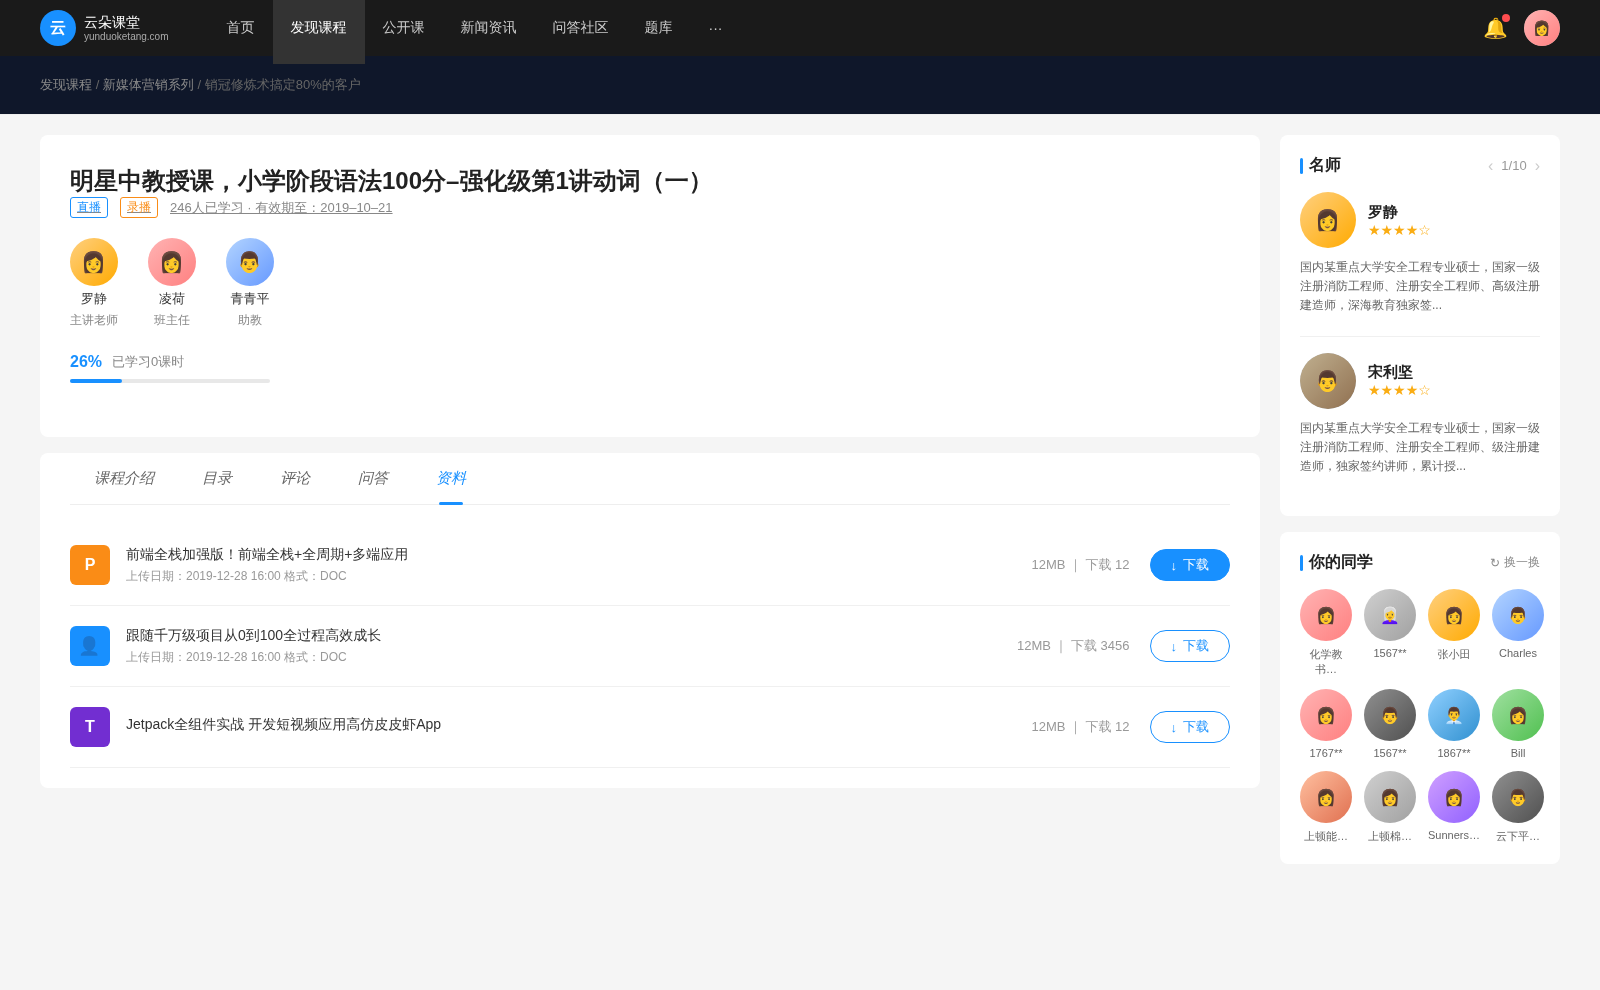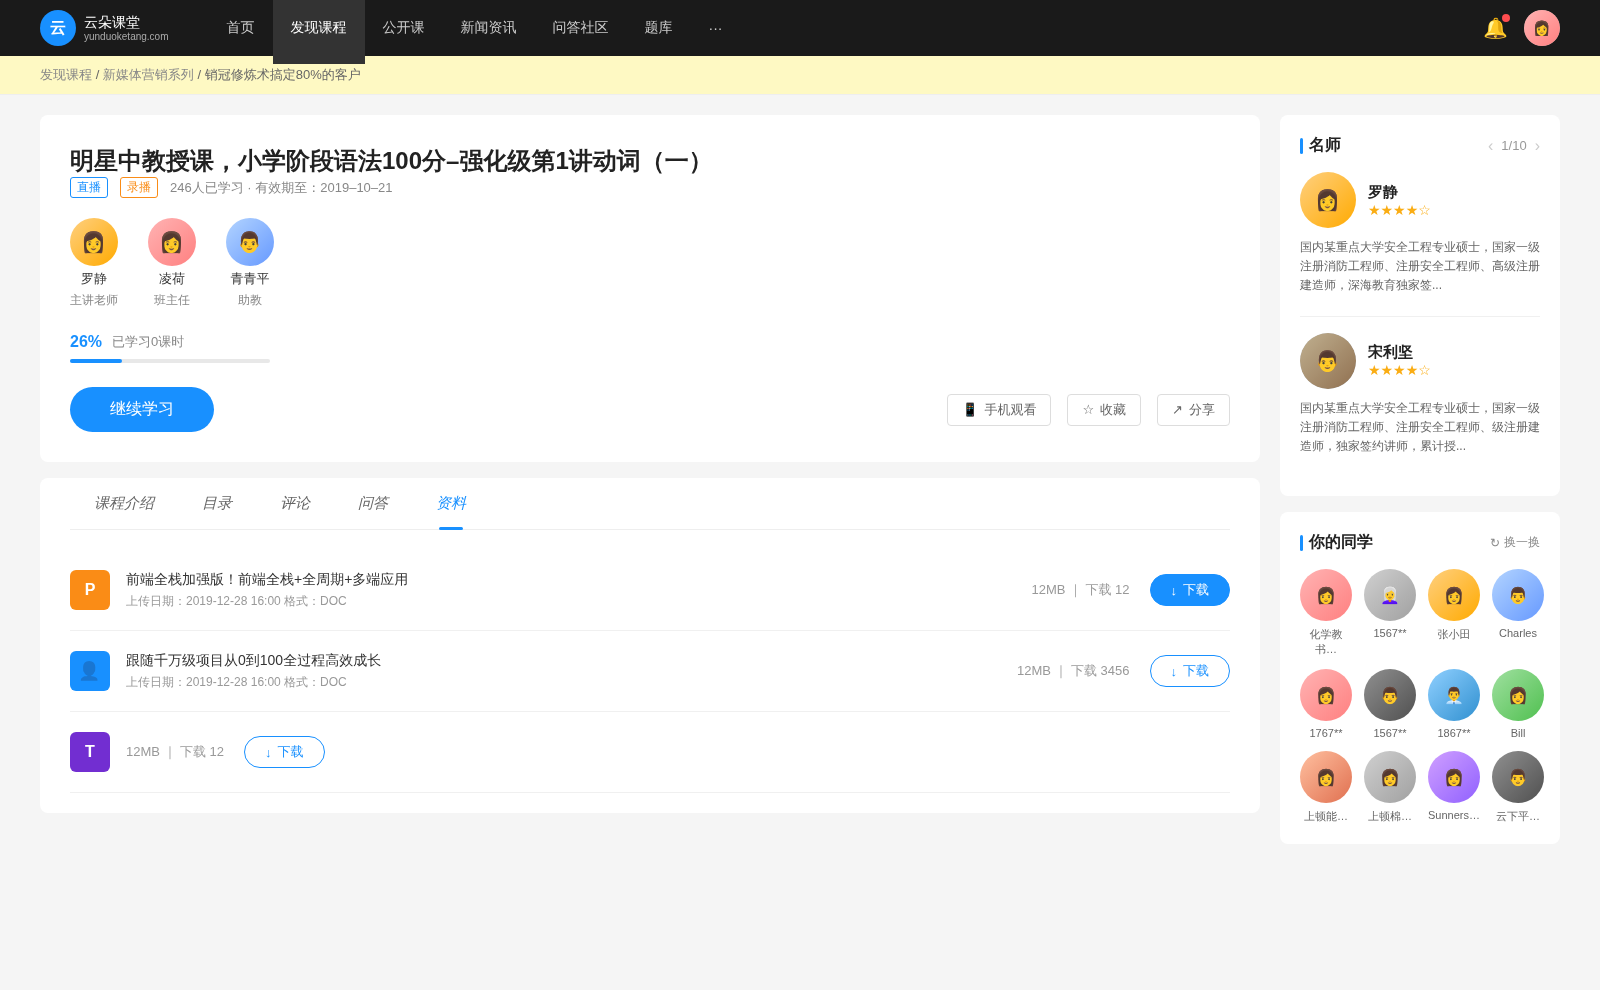--- a/index.html
+++ b/index.html
@@ -13,34 +13,34 @@
     .nav-logo-sub { color: #aaa; font-size: 10px; }
     .nav-items { display: flex; align-items: center; gap: 0; flex: 1; }
     .nav-item { color: #ccc; padding: 0 18px; height: 72px; display: flex; align-items: center; cursor: pointer; font-size: 14px; }
     .nav-item.active { background: #333; color: white; }
     .nav-right { display: flex; align-items: center; gap: 16px; margin-left: auto; }
     .nav-bell { color: #ccc; font-size: 20px; position: relative; cursor: pointer; }
     .nav-bell-dot { position: absolute; top: -2px; right: -2px; width: 8px; height: 8px; background: #ff4d4f; border-radius: 50%; }
     .nav-avatar { width: 36px; height: 36px; border-radius: 50%; background: #c0a0a0; overflow: hidden; display: flex; align-items: center; justify-content: center; cursor: pointer; }
 
     
-    .breadcrumb { background: #fef9c3; border-bottom: 1px solid #eee; padding: 10px 40px; font-size: 13px; color: #888; }
+    .breadcrumb { background: #0f172a; border-bottom: 1px solid #eee; padding: 20px 40px; font-size: 13px; color: #888; }
     .breadcrumb a { color: #888; text-decoration: none; }
     .breadcrumb span { color: #666; }
 
     
     .main { display: flex; gap: 20px; padding: 20px 40px; max-width: 1600px; }
 
     
     .left { flex: 1; }
 
     
     .course-card { background: white; border-radius: 8px; padding: 30px; margin-bottom: 16px; }
     .course-title { font-size: 24px; font-weight: 600; color: #222; }
-    .course-meta { display: flex; align-items: center; gap: 12px; margin-bottom: 20px; color: #888; font-size: 13px; }
+    .course-meta { display: flex; align-items: center; gap: 12px; margin-bottom: 20px; color: #888; font-size: 13px; text-decoration: underline; }
     .tag { border: 1px solid #1890ff; color: #1890ff; border-radius: 3px; padding: 1px 6px; font-size: 12px; }
     .tag.orange { border-color: #fa8c16; color: #fa8c16; }
     .teachers { display: flex; gap: 30px; margin-bottom: 24px; }
     .teacher { display: flex; flex-direction: column; align-items: center; gap: 4px; }
     .teacher-avatar { width: 48px; height: 48px; border-radius: 50%; overflow: hidden; }
     .teacher-name { font-size: 13px; color: #333; }
     .teacher-role { font-size: 12px; color: #888; }
     .progress-section { margin-bottom: 24px; }
     .progress-label { display: flex; align-items: center; gap: 10px; margin-bottom: 8px; }
     .progress-pct { color: #1890ff; font-size: 16px; font-weight: 600; }
@@ -182,37 +182,20 @@
       </div>
       <div class="progress-section">
         <div class="progress-label">
           <span class="progress-pct">26%</span>
           <span class="progress-desc">已学习0课时</span>
         </div>
         <div class="progress-bar-bg">
           <div class="progress-bar-fill" id="progress-fill" style="width: 26%;"></div>
         </div>
       </div>
-      <div class="course-actions">
-        <button class="btn-continue">继续学习</button>
-        <div class="action-btns">
-          <button class="action-btn">
-            <span>📱</span>
-            <span>手机观看</span>
-          </button>
-          <button class="action-btn">
-            <span>☆</span>
-            <span>收藏</span>
-          </button>
-          <button class="action-btn">
-            <span>↗</span>
-            <span>分享</span>
-          </button>
-        </div>
-      </div>
     </div>
 
     <div class="tabs-section">
       <div class="tabs">
         <div class="tab">课程介绍</div>
         <div class="tab">目录</div>
         <div class="tab">评论</div>
         <div class="tab">问答</div>
         <div class="tab active">资料</div>
       </div>
@@ -260,20 +243,25 @@
           </div>
           <button class="btn-download">
             <span>↓</span>
             <span>下载</span>
           </button>
         </div>
 
         <div class="resource-item">
           <div class="resource-icon" style="background:#722ed1;">
             <span>T</span>
+          </div>
+          <div class="resource-info">
+            <div class="resource-name">Jetpack全组件实战 开发短视频应用高仿皮皮虾App</div>
+            <div class="resource-meta">
+            </div>
           </div>
           <div class="resource-stats">
             <span>12MB</span>
             <span> ｜ </span>
             <span>下载 12</span>
           </div>
           <button class="btn-download">
             <span>↓</span>
             <span>下载</span>
           </button>

